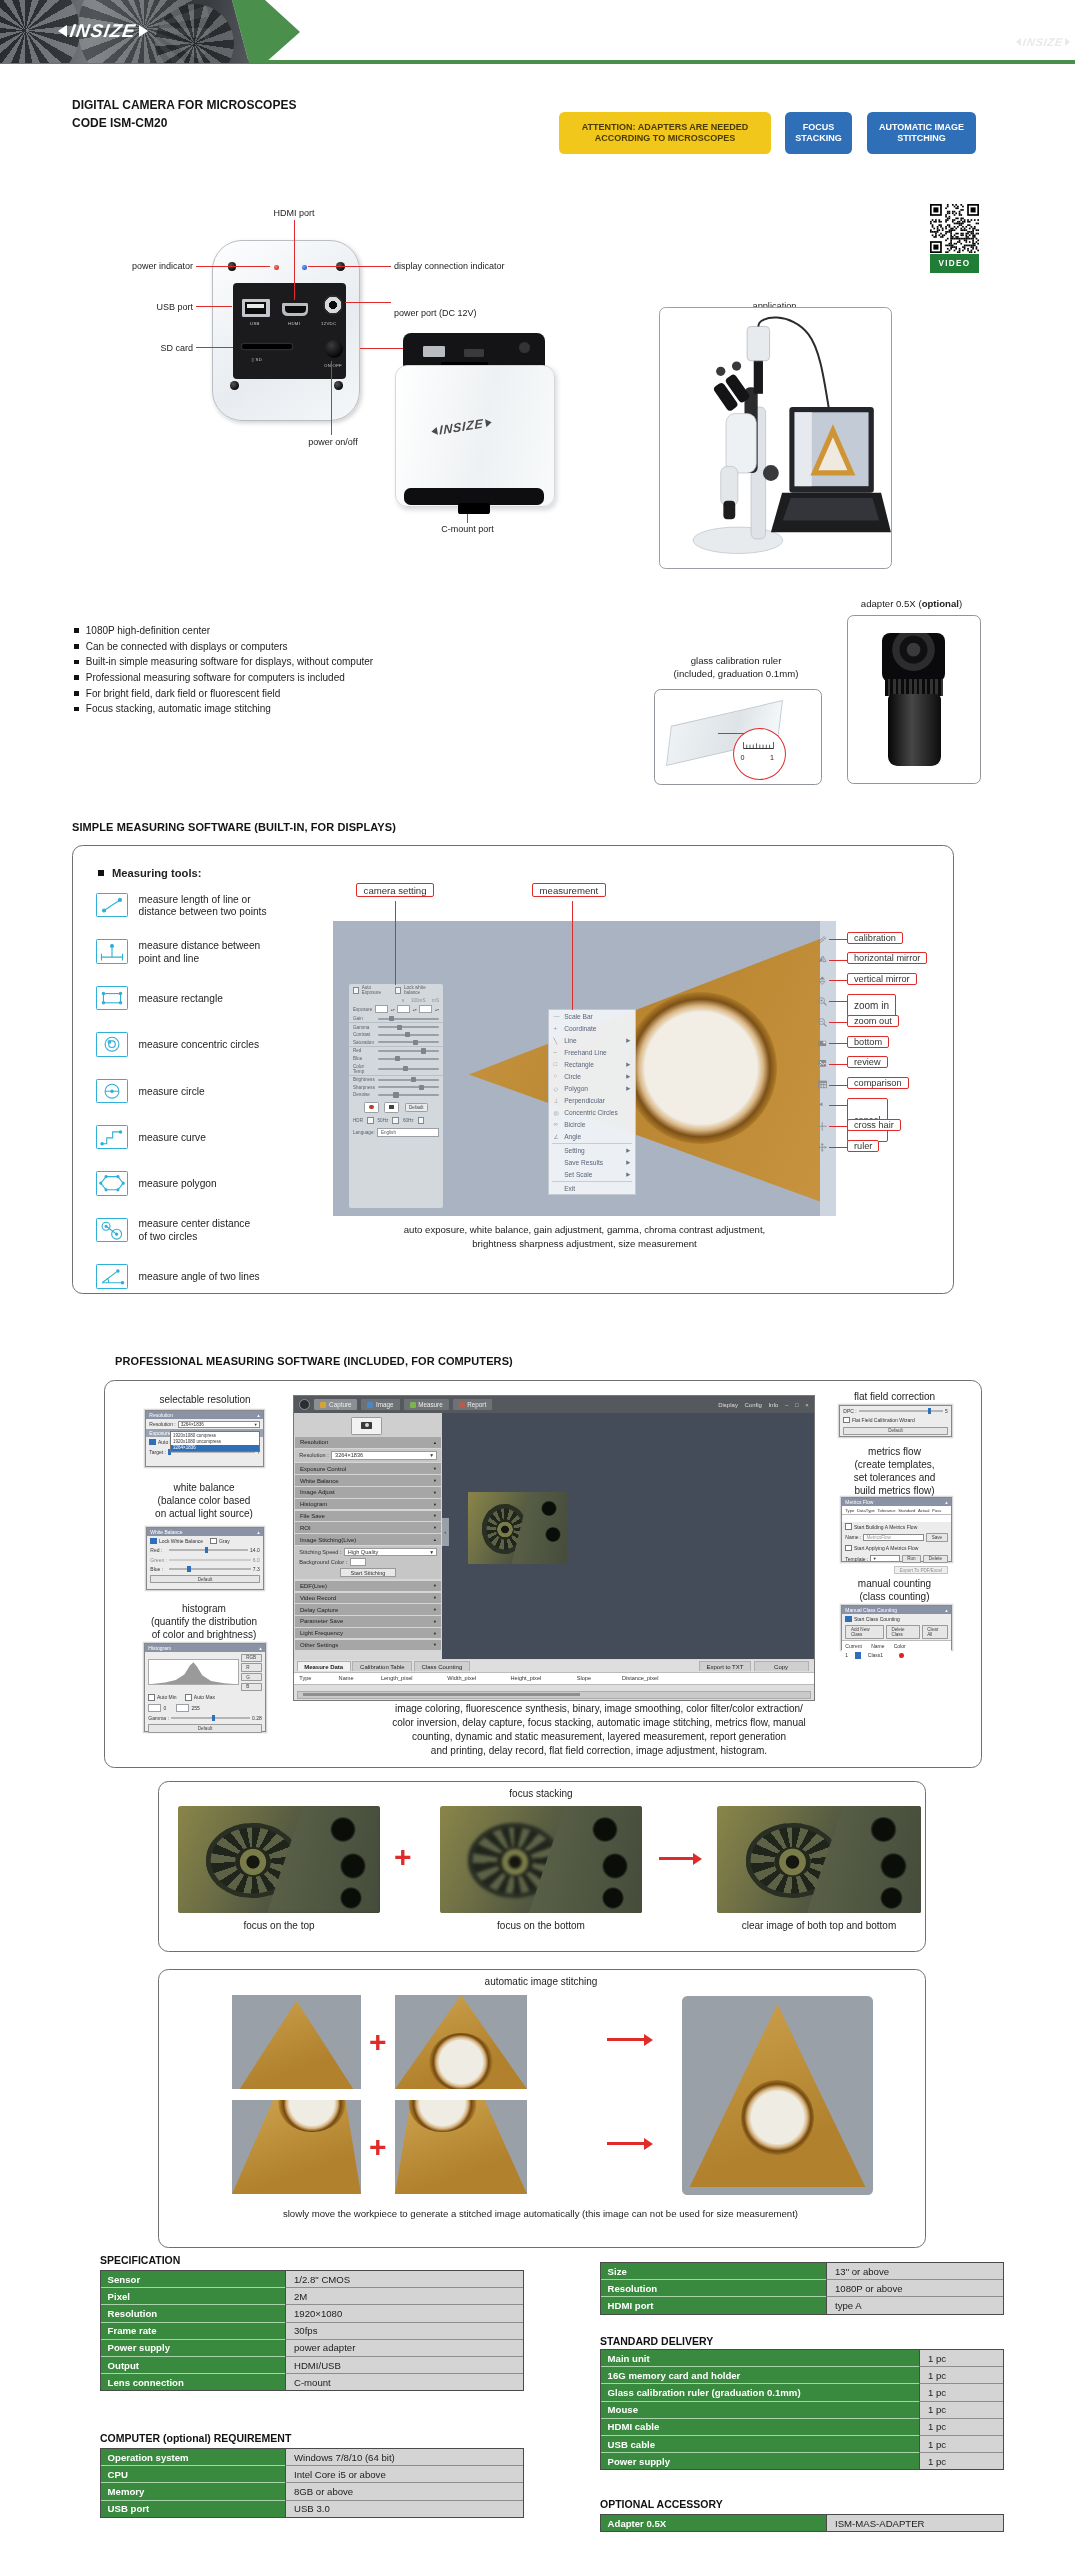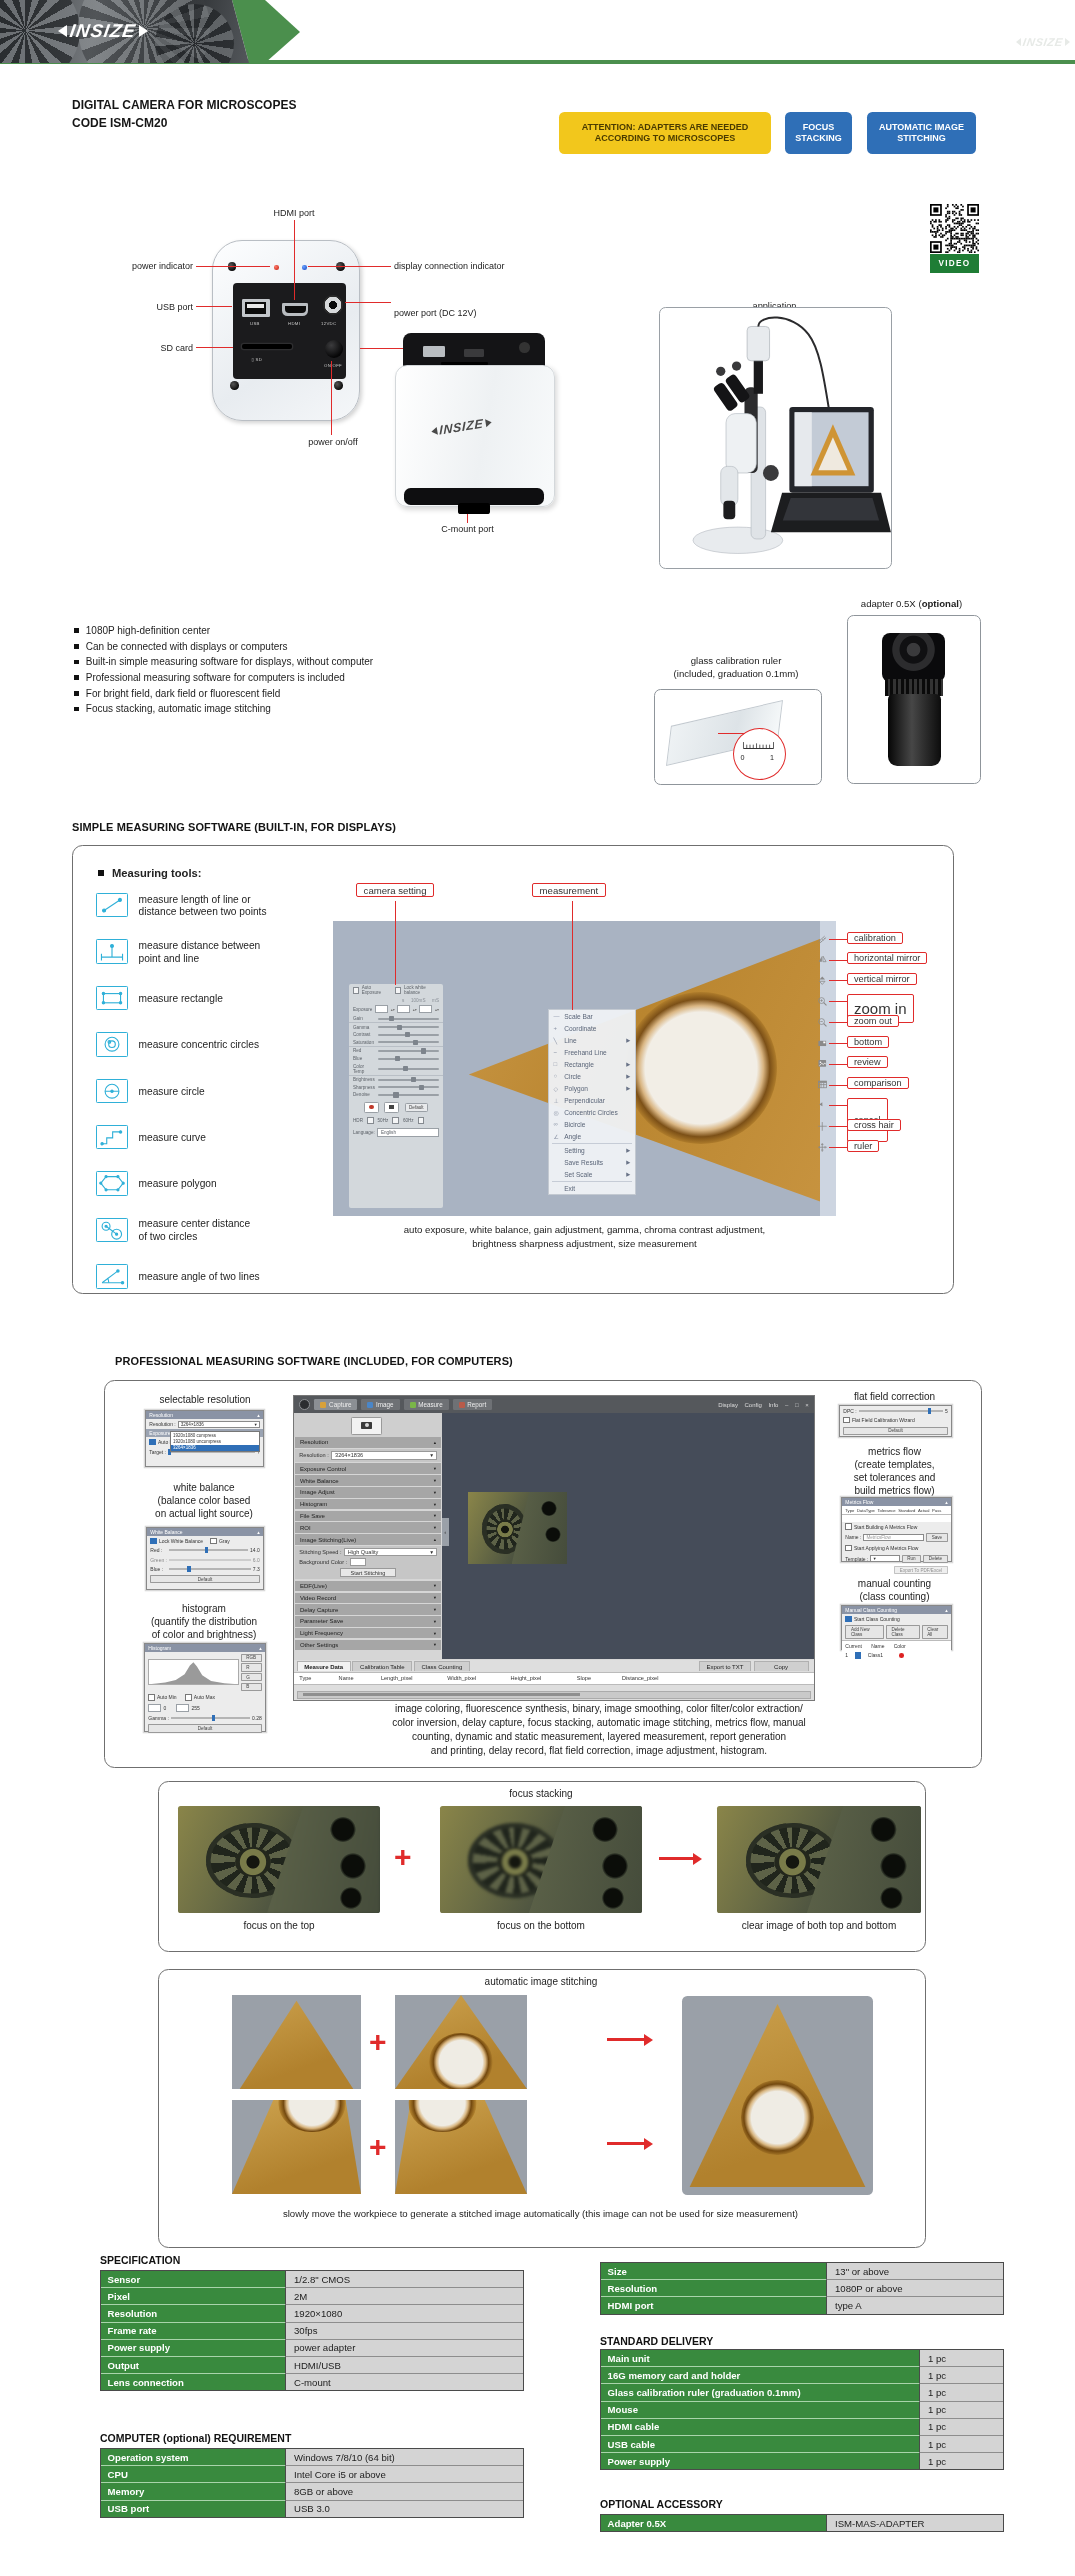--- a/index.html
+++ b/index.html
@@ -904,21 +904,21 @@
         <path d="M7.5 13.5 L11.5 9 L3.5 9 Z" fill="none" stroke="#8a8a8a"></path>
       </svg></span>
     <div class="rline" style="left: 829px; top: 980px; width: 18.4px; height: 1.3px;"></div>
     <div class="callout-red" style="left: 847px; top: 973px; padding: 0px 6px; font-size: 9.2px;">vertical mirror</div>
     <span class="side-ico" style="left: 817px; top: 996px;"><svg width="10.5" height="10.5" viewBox="0 0 15 15" stroke-width="1.1">
         <circle cx="6.5" cy="6.5" r="4.2" stroke="#8a8a8a" fill="none"></circle>
         <line x1="9.6" y1="9.6" x2="13.5" y2="13.5" stroke="#8a8a8a" stroke-width="1.6"></line>
         <path d="M6.5 4.8 v3.4 M4.8 6.5 h3.4" stroke="#8a8a8a"></path>
       </svg></span>
     <div class="rline" style="left: 829px; top: 1001px; width: 18.4px; height: 1.3px;"></div>
-    <div class="callout-red" style="left: 847px; top: 994px; padding: 5px 6px; font-size: 15px;">zoom in</div>
+    <div class="callout-red" style="left: 847px; top: 994px; padding: 5px 6px; font-size: 10px;">zoom in</div>
     <span class="side-ico" style="left: 817px; top: 1017px;"><svg width="10.5" height="10.5" viewBox="0 0 15 15" stroke-width="1.1">
         <circle cx="6.5" cy="6.5" r="4.2" stroke="#8a8a8a" fill="none"></circle>
         <line x1="9.6" y1="9.6" x2="13.5" y2="13.5" stroke="#8a8a8a" stroke-width="1.6"></line>
         <path d="M4.8 6.5 h3.4" stroke="#8a8a8a"></path>
       </svg></span>
     <div class="rline" style="left: 829px; top: 1022px; width: 18.4px; height: 1.3px;"></div>
     <div class="callout-red" style="left: 847px; top: 1015px; padding: 0px 6px; font-size: 9.2px;">zoom out</div>
     <span class="side-ico" style="left: 817px; top: 1038px;"><svg width="10.5" height="10.5" viewBox="0 0 15 15" stroke-width="1.1">
         <rect x="2" y="4" width="11" height="7.5" fill="#8a8a8a"></rect>
         <rect x="9" y="5" width="3" height="2.5" fill="#fff"></rect>

